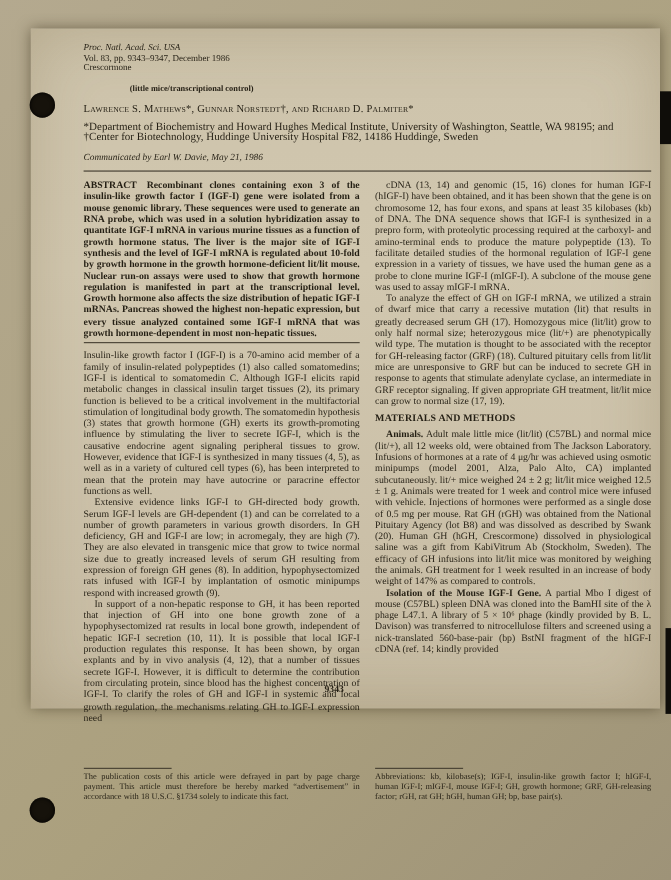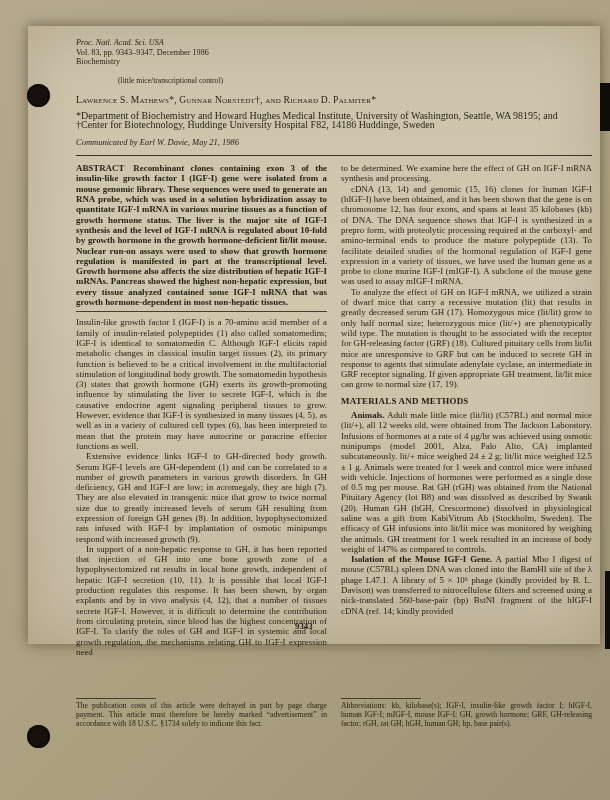--- a/index.html
+++ b/index.html
@@ -25,21 +25,21 @@
   }
   .hole-top { left:27px; top:84px; }
   .hole-bottom { left:27px; top:725px; }
   .edge-mark { position:absolute; background:#0f0d09; }
   .edge-mark-top { right:0; top:83px; width:10px; height:48px; }
   .edge-mark-mid { right:0; top:571px; width:5px; height:78px; }
 
   .journal { font-size:8.2px; line-height:9.6px; }
   .journal-it { font-style:italic; }
   h1.title { font-size:17px; line-height:20px; font-weight:bold; margin:13px 0 0; max-width:498px; }
-  .keywords { font-size:7.6px; font-weight:normal; margin:9px 0 0 26px;padding-left:16px; }
+  .keywords { font-size:7.6px; font-weight:bold; margin:9px 0 0 26px;padding-left:16px; }
   .authors { font-size:9.6px; margin-top:9px; font-variant:small-caps; letter-spacing:.2px; }
   .affil { font-size:10px; line-height:9.2px; margin-top:6px; max-width:508px; }
   .comm { font-size:8.5px; font-style:italic; margin-top:8px; }
   .full-rule { border:0; border-top:1px solid #3c362a; margin:8px 0 0; }
 
   .columns { display:flex; gap:14px; margin-top:7px; height:566px; overflow:hidden; }
   .col { flex:1; min-width:0; display:flex; flex-direction:column;
          font-size:8.9px; line-height:10.3px; text-align:justify; }
   .col p { margin:0; text-indent:10px; }
   .col p.noindent { text-indent:0; }
@@ -56,21 +56,21 @@
 </head>
 <body>
 
 <div class="scan">
   <div class="paper">
 
     <header>
       <div class="journal">
         <div class="journal-it">Proc. Natl. Acad. Sci. USA</div>
         <div>Vol. 83, pp. 9343–9347, December 1986</div>
-        <div>Biochemistry</div>
+        <div>Crescormone</div>
       </div>
       <div class="keywords">(little mice/transcriptional control)</div>
       <div class="authors">Lawrence S. Mathews*, Gunnar Norstedt†, and Richard D. Palmiter*</div>
       <div class="affil">*Department of Biochemistry and Howard Hughes Medical Institute, University of Washington, Seattle, WA 98195; and †Center for Biotechnology, Huddinge University Hospital F82, 14186 Huddinge, Sweden</div>
       <div class="comm">Communicated by Earl W. Davie, May 21, 1986</div>
     </header>
 
     <hr class="full-rule">
 
     <div class="columns">
@@ -81,21 +81,20 @@
         <p class="noindent">Insulin-like growth factor I (IGF-I) is a 70-amino acid member of a family of insulin-related polypeptides (1) also called somatomedins; IGF-I is identical to somatomedin C. Although IGF-I elicits rapid metabolic changes in classical insulin target tissues (2), its primary function is believed to be a critical involvement in the multifactorial stimulation of longitudinal body growth. The somatomedin hypothesis (3) states that growth hormone (GH) exerts its growth-promoting influence by stimulating the liver to secrete IGF-I, which is the causative endocrine agent signaling peripheral tissues to grow. However, evidence that IGF-I is synthesized in many tissues (4, 5), as well as in a variety of cultured cell types (6), has been interpreted to mean that the protein may have autocrine or paracrine effector functions as well.</p>
         <p>Extensive evidence links IGF-I to GH-directed body growth. Serum IGF-I levels are GH-dependent (1) and can be correlated to a number of growth parameters in various growth disorders. In GH deficiency, GH and IGF-I are low; in acromegaly, they are high (7). They are also elevated in transgenic mice that grow to twice normal size due to greatly increased levels of serum GH resulting from expression of foreign GH genes (8). In addition, hypophysectomized rats infused with IGF-I by implantation of osmotic minipumps respond with increased growth (9).</p>
         <p>In support of a non-hepatic response to GH, it has been reported that injection of GH into one bone growth zone of a hypophysectomized rat results in local bone growth, independent of hepatic IGF-I secretion (10, 11). It is possible that local IGF-I production regulates this response. It has been shown, by organ explants and by in vivo analysis (4, 12), that a number of tissues secrete IGF-I. However, it is difficult to determine the contribution from circulating protein, since blood has the highest concentration of IGF-I. To clarify the roles of GH and IGF-I in systemic and local growth regulation, the mechanisms relating GH to IGF-I expression need</p>
         <div class="footnote">
           <hr class="fn-rule">
           <p>The publication costs of this article were defrayed in part by page charge payment. This article must therefore be hereby marked “advertisement” in accordance with 18 U.S.C. §1734 solely to indicate this fact.</p>
         </div>
       </div>
 
       <div class="col">
-        <p class="noindent">to be determined. We examine here the effect of GH on IGF-I mRNA synthesis and processing.</p>
         <p>cDNA (13, 14) and genomic (15, 16) clones for human IGF-I (hIGF-I) have been obtained, and it has been shown that the gene is on chromosome 12, has four exons, and spans at least 35 kilobases (kb) of DNA. The DNA sequence shows that IGF-I is synthesized in a prepro form, with proteolytic processing required at the carboxyl- and amino-terminal ends to produce the mature polypeptide (13). To facilitate detailed studies of the hormonal regulation of IGF-I gene expression in a variety of tissues, we have used the human gene as a probe to clone murine IGF-I (mIGF-I). A subclone of the mouse gene was used to assay mIGF-I mRNA.</p>
         <p>To analyze the effect of GH on IGF-I mRNA, we utilized a strain of dwarf mice that carry a recessive mutation (lit) that results in greatly decreased serum GH (17). Homozygous mice (lit/lit) grow to only half normal size; heterozygous mice (lit/+) are phenotypically wild type. The mutation is thought to be associated with the receptor for GH-releasing factor (GRF) (18). Cultured pituitary cells from lit/lit mice are unresponsive to GRF but can be induced to secrete GH in response to agents that stimulate adenylate cyclase, an intermediate in GRF receptor signaling. If given appropriate GH treatment, lit/lit mice can grow to normal size (17, 19).</p>
         <h2 class="methods">MATERIALS AND METHODS</h2>
         <p><span class="lead">Animals.</span> <span>Adult male little mice (lit/lit) (C57BL) and normal mice (lit/+), all 12 weeks old, were obtained from The Jackson Laboratory. Infusions of hormones at a rate of 4 μg/hr was achieved using osmotic minipumps (model 2001, Alza, Palo Alto, CA) implanted subcutaneously. lit/+ mice weighed 24 ± 2 g; lit/lit mice weighed 12.5 ± 1 g. Animals were treated for 1 week and control mice were infused with vehicle. Injections of hormones were performed as a single dose of 0.5 mg per mouse. Rat GH (rGH) was obtained from the National Pituitary Agency (lot B8) and was dissolved as described by Swank (20). Human GH (hGH, Crescormone) dissolved in physiological saline was a gift from KabiVitrum Ab (Stockholm, Sweden). The efficacy of GH infusions into lit/lit mice was monitored by weighing the animals. GH treatment for 1 week resulted in an increase of body weight of 147% as compared to controls.</span></p>
         <p><span class="lead">Isolation of the Mouse IGF-I Gene.</span> <span>A partial Mbo I digest of mouse (C57BL) spleen DNA was cloned into the BamHI site of the λ phage L47.1. A library of 5 × 10⁶ phage (kindly provided by B. L. Davison) was transferred to nitrocellulose filters and screened using a nick-translated 560-base-pair (bp) BstNI fragment of the hIGF-I cDNA (ref. 14; kindly provided</span></p>
         <div class="footnote">
           <hr class="fn-rule">
           <p>Abbreviations: kb, kilobase(s); IGF-I, insulin-like growth factor I; hIGF-I, human IGF-I; mIGF-I, mouse IGF-I; GH, growth hormone; GRF, GH-releasing factor; rGH, rat GH; hGH, human GH; bp, base pair(s).</p>
         </div>
       </div>

